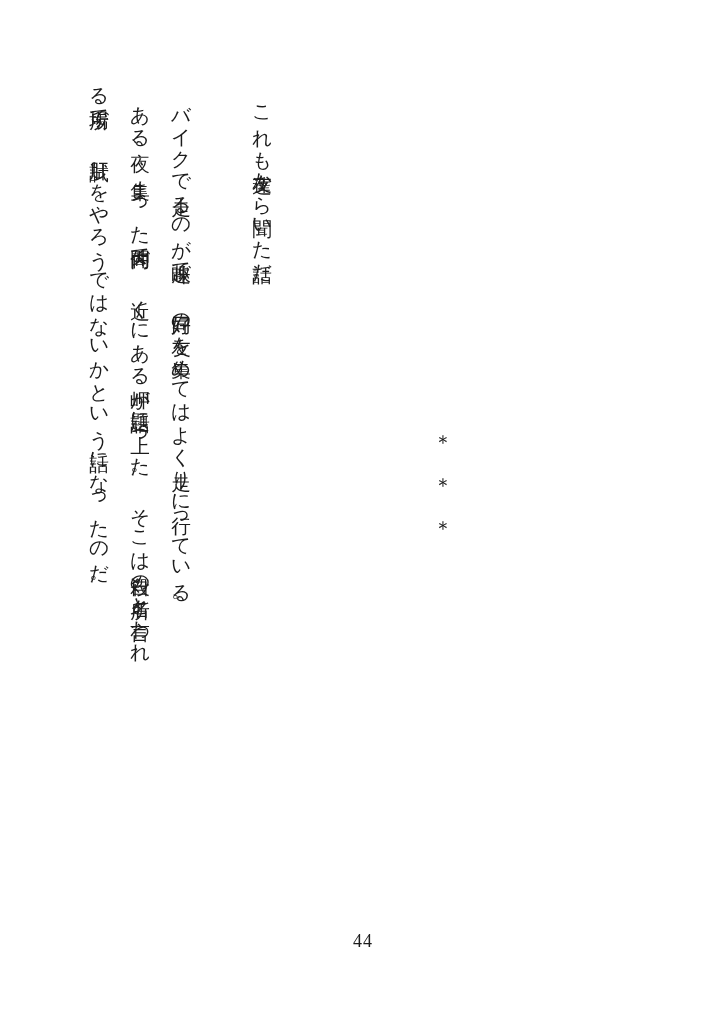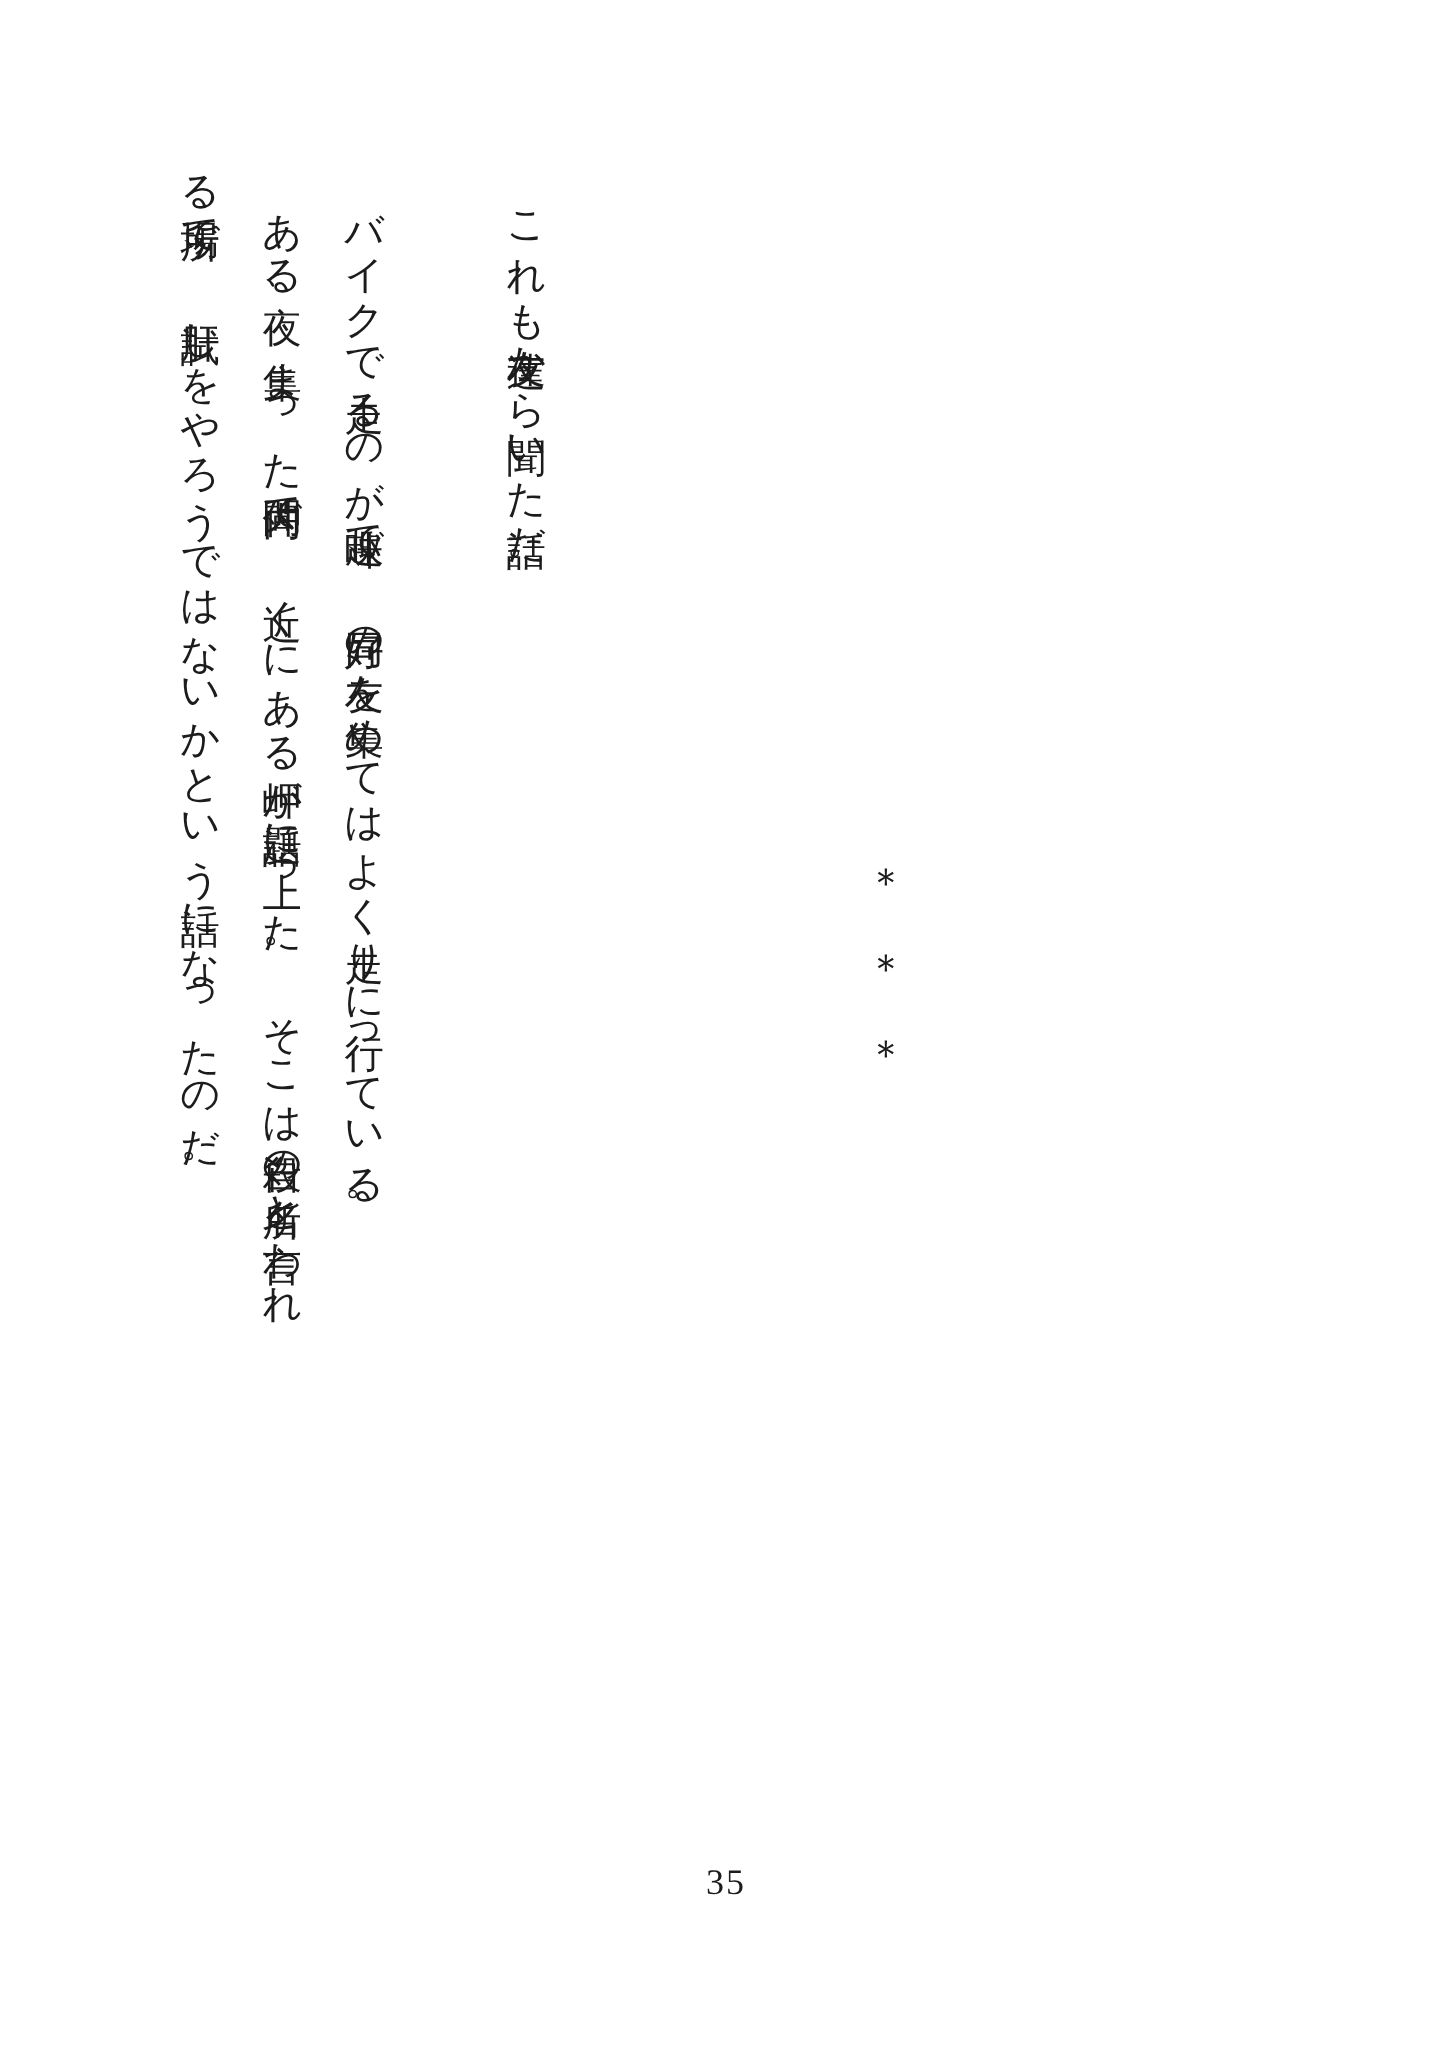--- a/index.html
+++ b/index.html
@@ -72,15 +72,15 @@
     <span>＊</span>
     <span>＊</span>
     <span>＊</span>
   </div>
 
   <div class="vline line-0">　これも友達から聞いた話だ。</div>
   <div class="vline line-1">　バイクで走るのが趣味で、 同好の友を集めてはよく走りに行っている。</div>
   <div class="vline line-2">　ある夜、 集まった仲間内で、 近くにある岬が話題に上った。 そこは自殺の名所と言われ</div>
   <div class="vline line-3">る場所で、 肝試しをやろうではないかという話になったのだ。</div>
 
-  <div class="page-number">35</div>
+  <div class="page-number">44</div>
 
 </div>
 
 </body></html>

